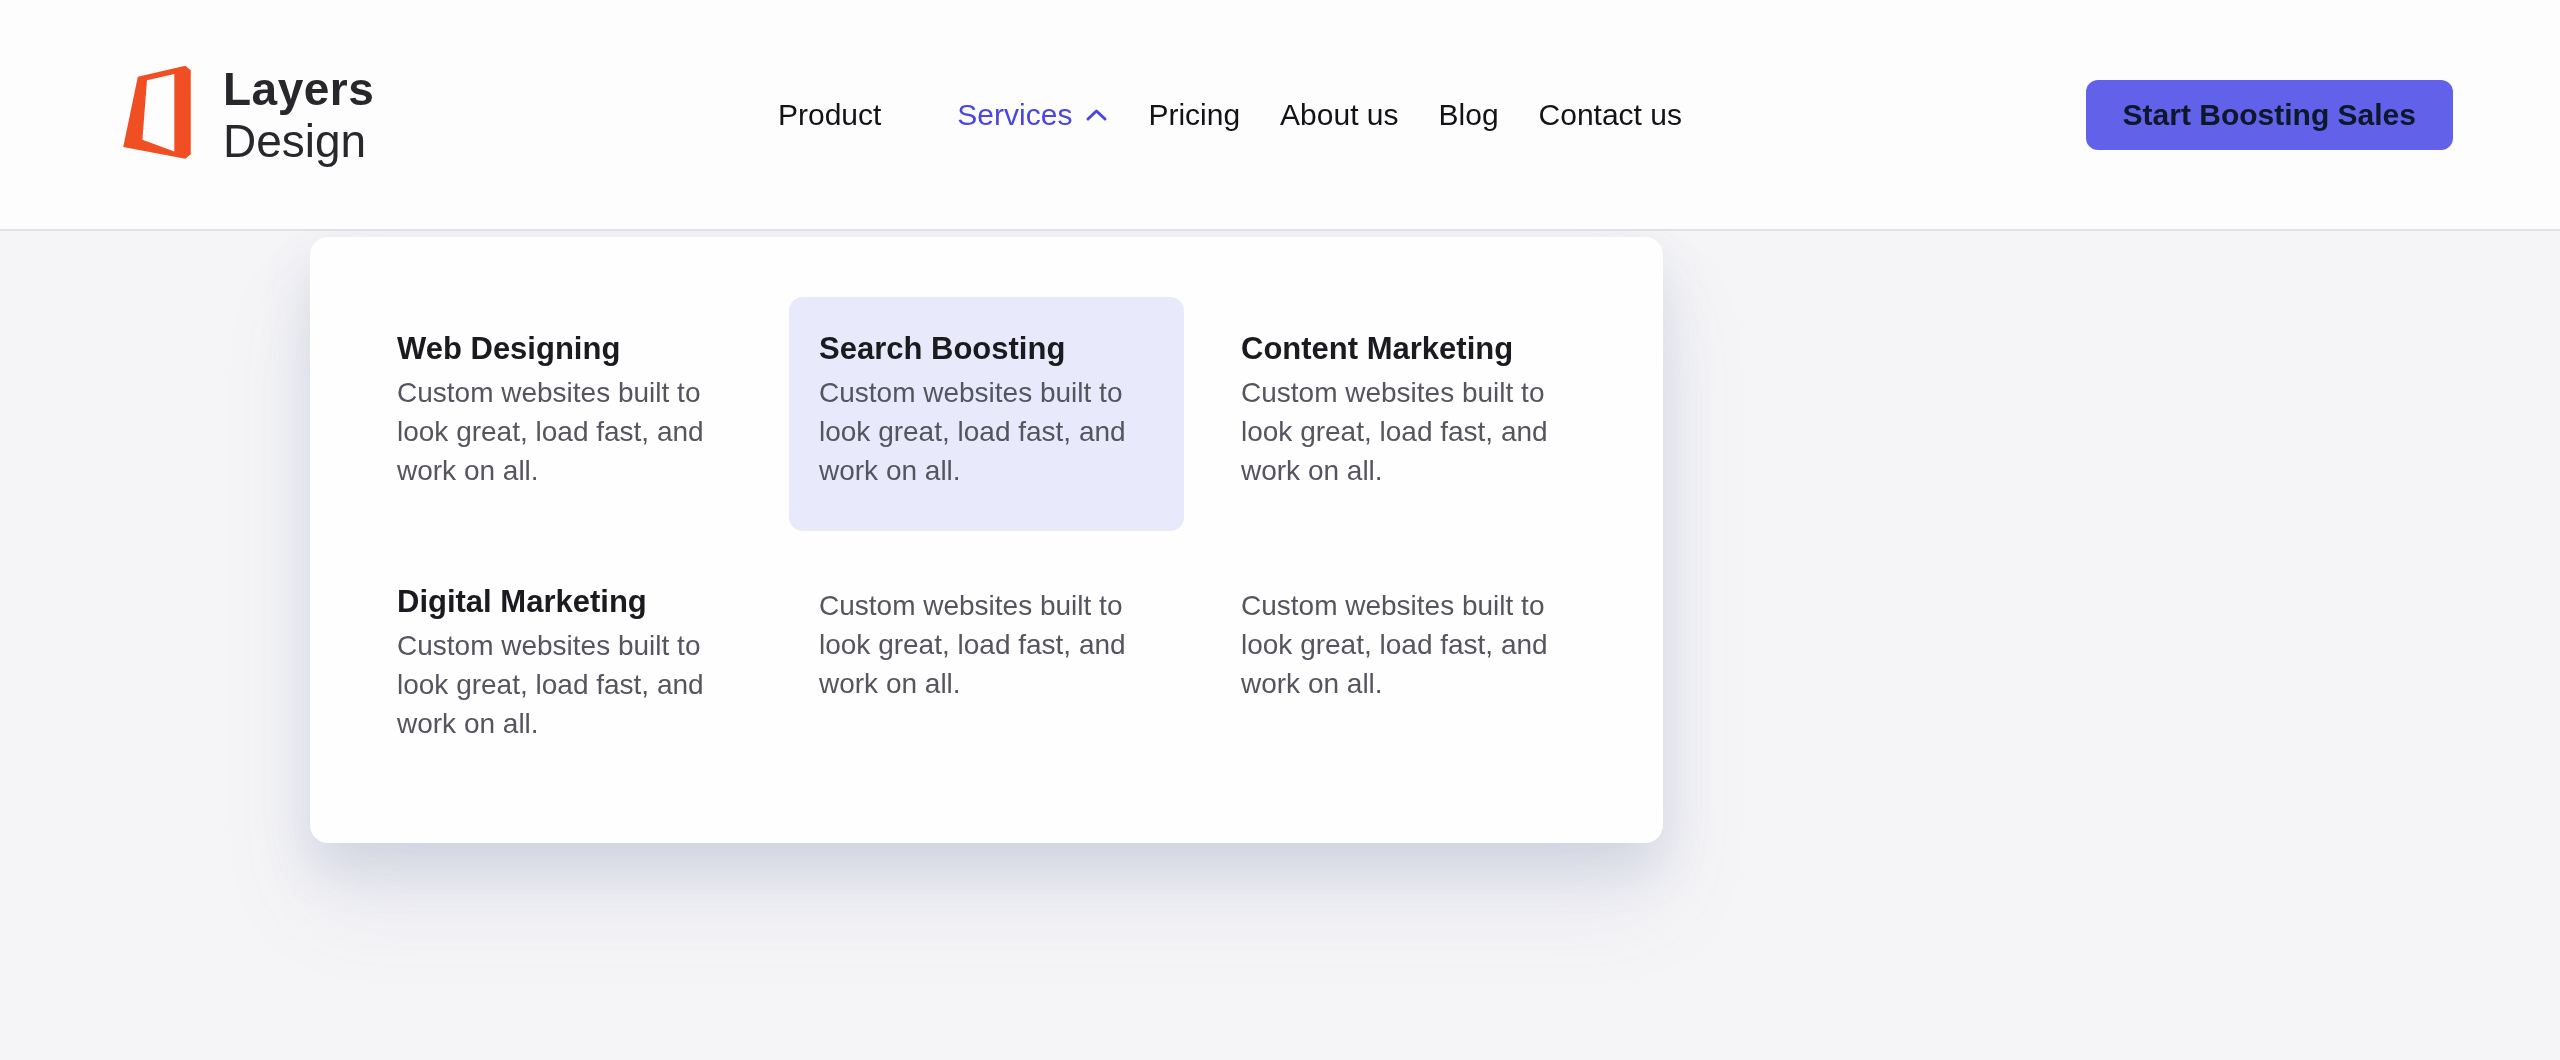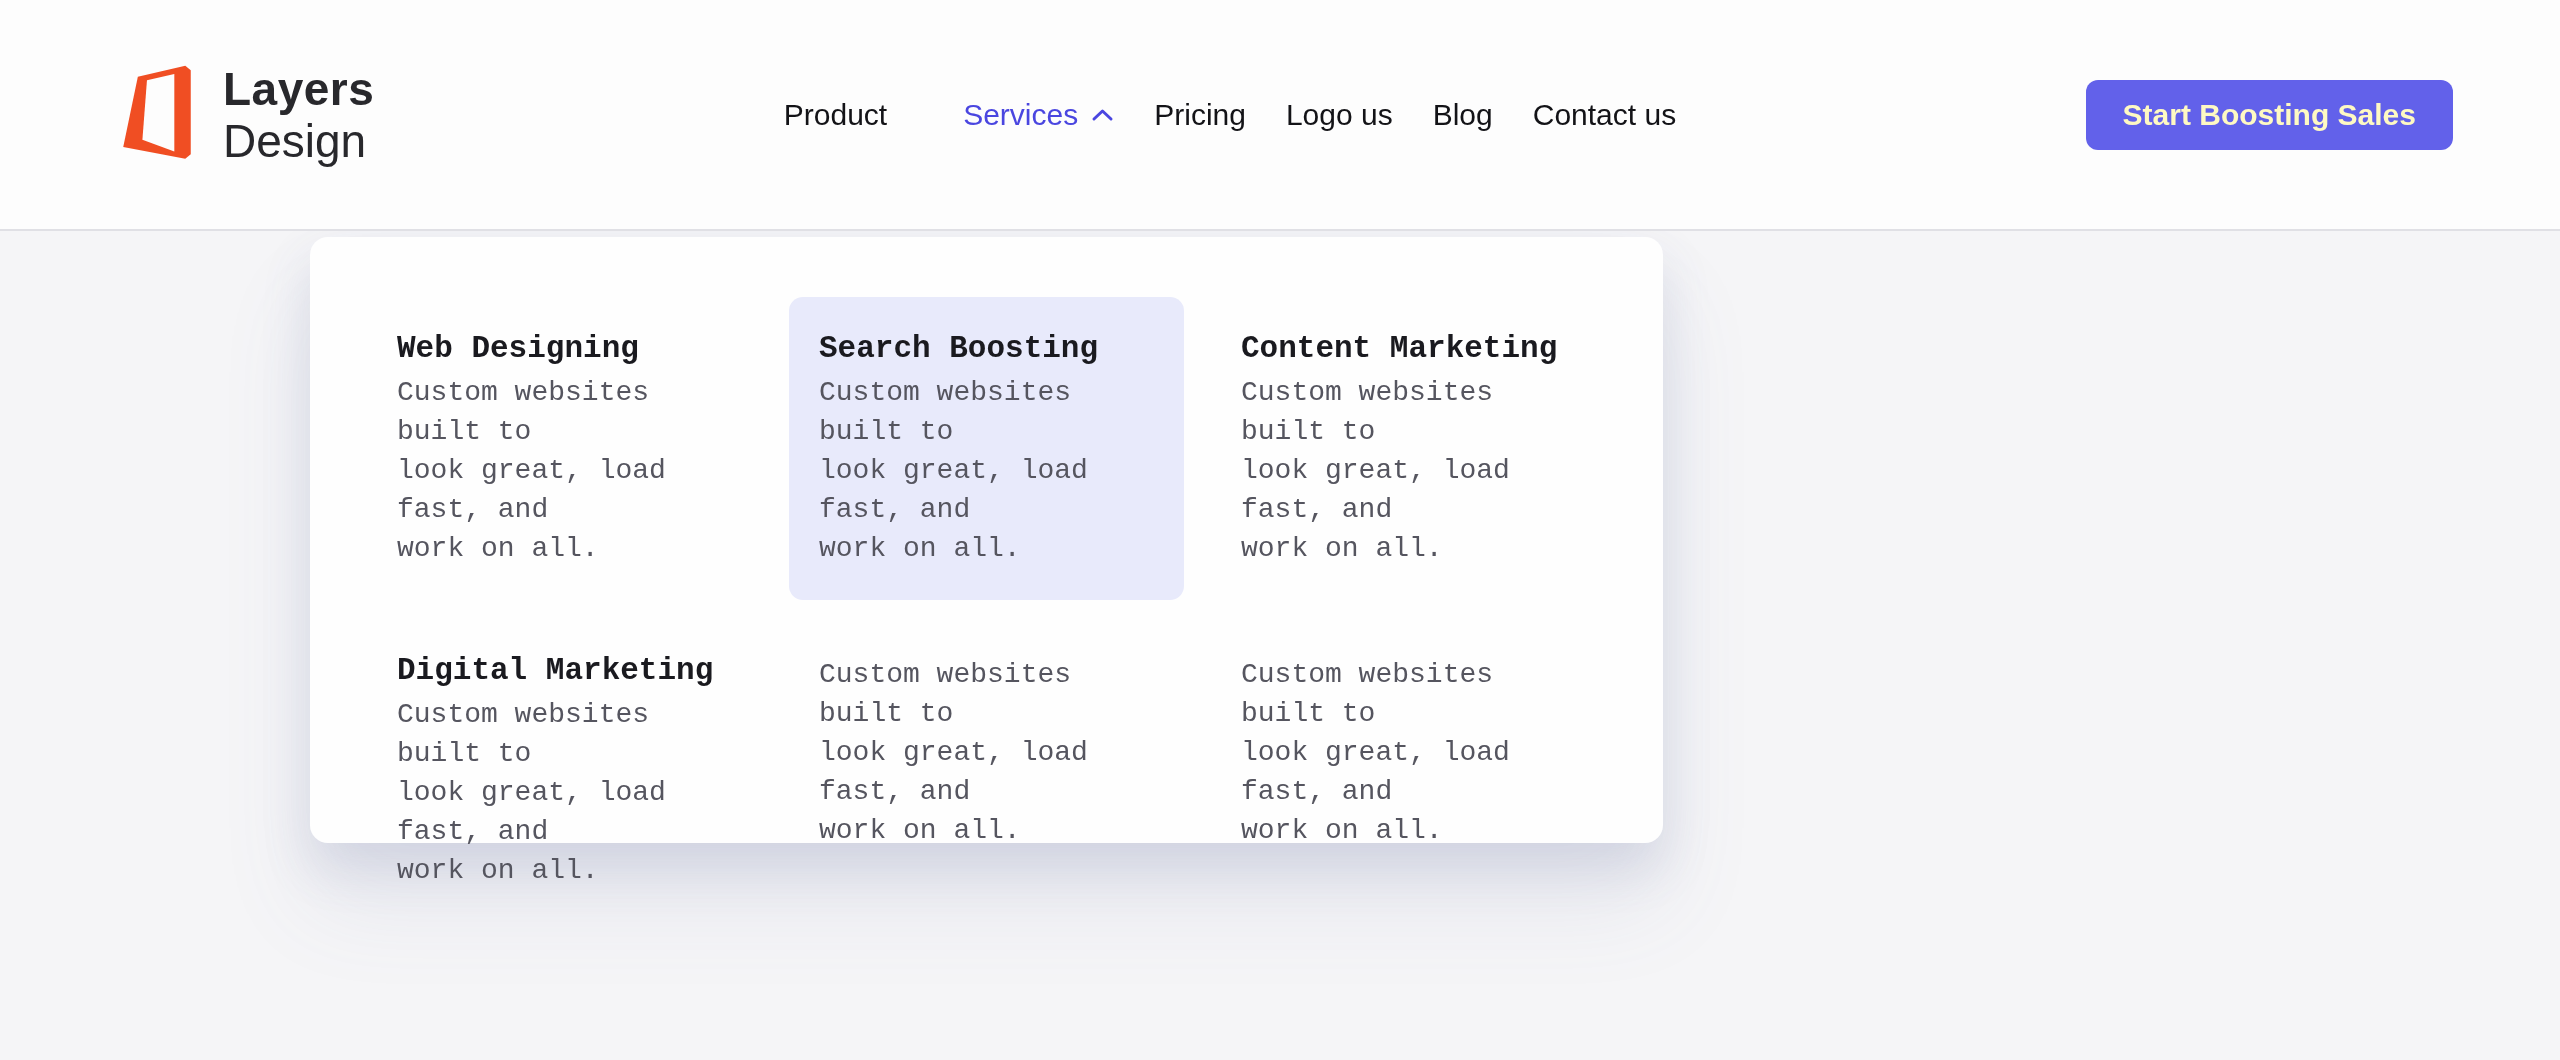--- a/index.html
+++ b/index.html
@@ -61,42 +61,41 @@
   }
   .nav-item.active { color: #4a46e0; margin-left: 36px; }
   .nav-item .chevron { margin-left: 13px; display: inline-block; }
 
   .cta-button {
     height: 70px;
     padding: 0 37px;
     border: none;
     border-radius: 12px;
     background: #6261ea;
-    color: #fef9c3;
+    color: #0f172a;
     font-family: "Liberation Sans", sans-serif;
     font-size: 30px;
     font-weight: 600;
     cursor: pointer;
     white-space: nowrap;
   }
 
   
   .dropdown-panel {
     position: absolute;
     left: 310px;
     top: 237px;
     width: 1353px;
     height: 606px;
     background: #fefefe;
     border-radius: 18px;
     padding: 60px 57px;
     box-shadow: 0 24px 50px rgba(96, 104, 158, 0.16),
                 0 60px 95px rgba(96, 104, 158, 0.10);
     z-index: 1;
-    font-family: Liberation Mono, monospace;
   }
   .dropdown-grid {
     width: 100%;
     height: 100%;
     display: grid;
     grid-template-columns: 1fr 1fr 1fr;
     grid-template-rows: 1fr 1fr;
     column-gap: 27px;
     row-gap: 19px;
   }
@@ -139,21 +138,21 @@
 
   <ul class="nav">
     <li class="nav-item">Product</li>
     <li class="nav-item active">
       <span>Services</span>
       <svg class="chevron" width="23" height="14" viewBox="0 0 23 14" xmlns="http://www.w3.org/2000/svg" aria-hidden="true">
         <polyline points="3,11 11.5,3 20,11" fill="none" stroke="#4a46e0" stroke-width="3" stroke-linecap="round" stroke-linejoin="round"></polyline>
       </svg>
     </li>
     <li class="nav-item">Pricing</li>
-    <li class="nav-item">Logo us</li>
+    <li class="nav-item">About us</li>
     <li class="nav-item">Blog</li>
     <li class="nav-item">Contact us</li>
   </ul>
 
   <button class="cta-button">Start Boosting Sales</button>
 
 </header>
 
 <section class="dropdown-panel">
   <div class="dropdown-grid">

